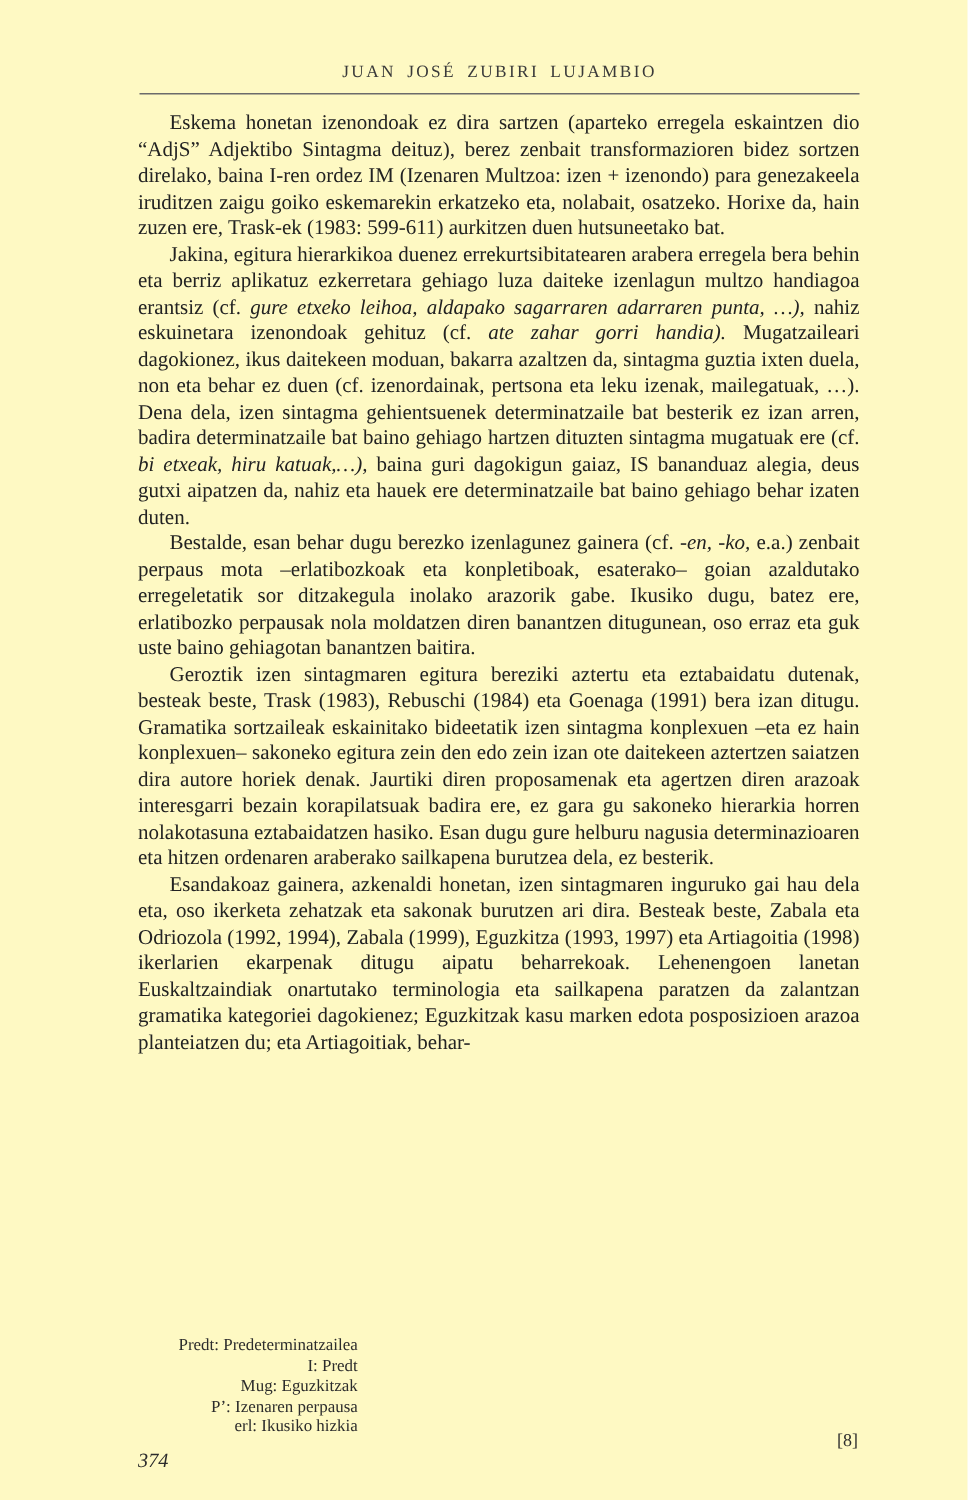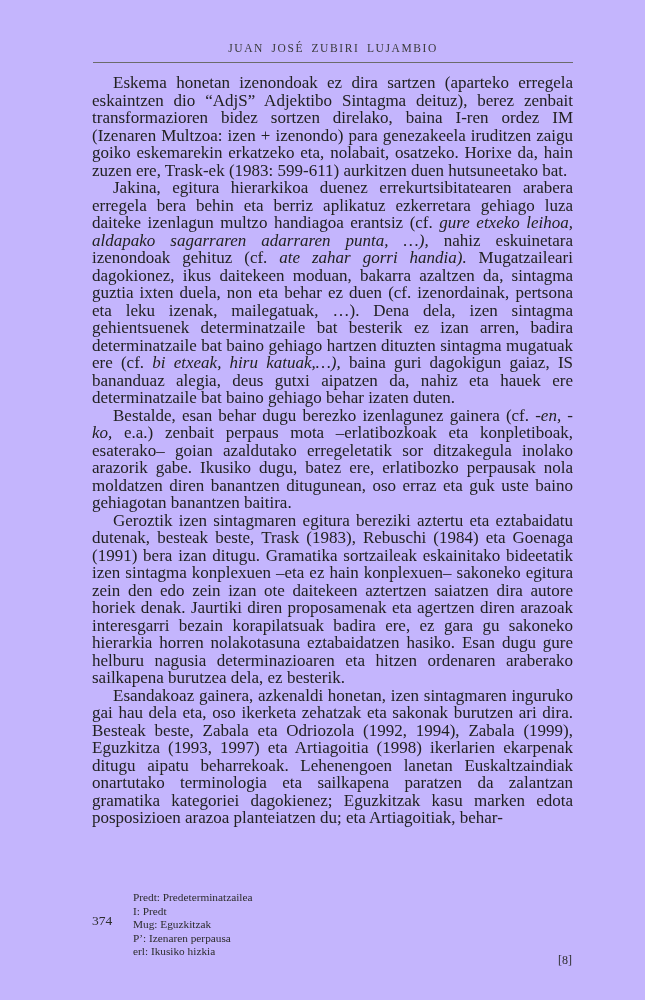--- a/index.html
+++ b/index.html
@@ -4,21 +4,21 @@
 <style>
   html, body {
     margin: 0;
     padding: 0;
     background: #fcfcfa;
   }
   .page {
     position: relative;
     width: 645px;
     height: 1000px;
-    background: #c4b5fd;
+    background: #fef9c3;
     overflow: hidden;
     font-family: "Liberation Serif", "DejaVu Serif", serif;
     color: #1f1f1f;
   }
   .running-header {
     position: absolute;
     left: 93px;
     top: 38px;
     width: 480px;
     text-align: center;
@@ -35,41 +35,43 @@
     position: absolute;
     left: 92px;
     top: 74px;
     width: 481px;
   }
   .text-column p {
     margin: 0;
     padding: 0;
     text-align: justify;
     text-indent: 21px;
-    font-size: 17px;
+    font-size: 14px;
     line-height: 17.5px;
     color: #222;
   }
   .text-column p em {
     font-style: italic;
   }
   .abbrev-block {
     position: absolute;
-    left: 133px;
+    left: 119px;
     top: 891px;
     font-size: 11.3px;
     line-height: 13.6px;
     color: #2c2c2c;
+    text-align: right;
   }
   .page-footer-left {
     position: absolute;
     left: 92px;
-    top: 913px;
+    top: 966px;
     font-size: 13.5px;
     color: #2c2c2c;
+    font-style: italic;
   }
   .page-footer-right {
     position: absolute;
     right: 73px;
     top: 953px;
     font-size: 12px;
     color: #2c2c2c;
   }
 </style>
 </head>

